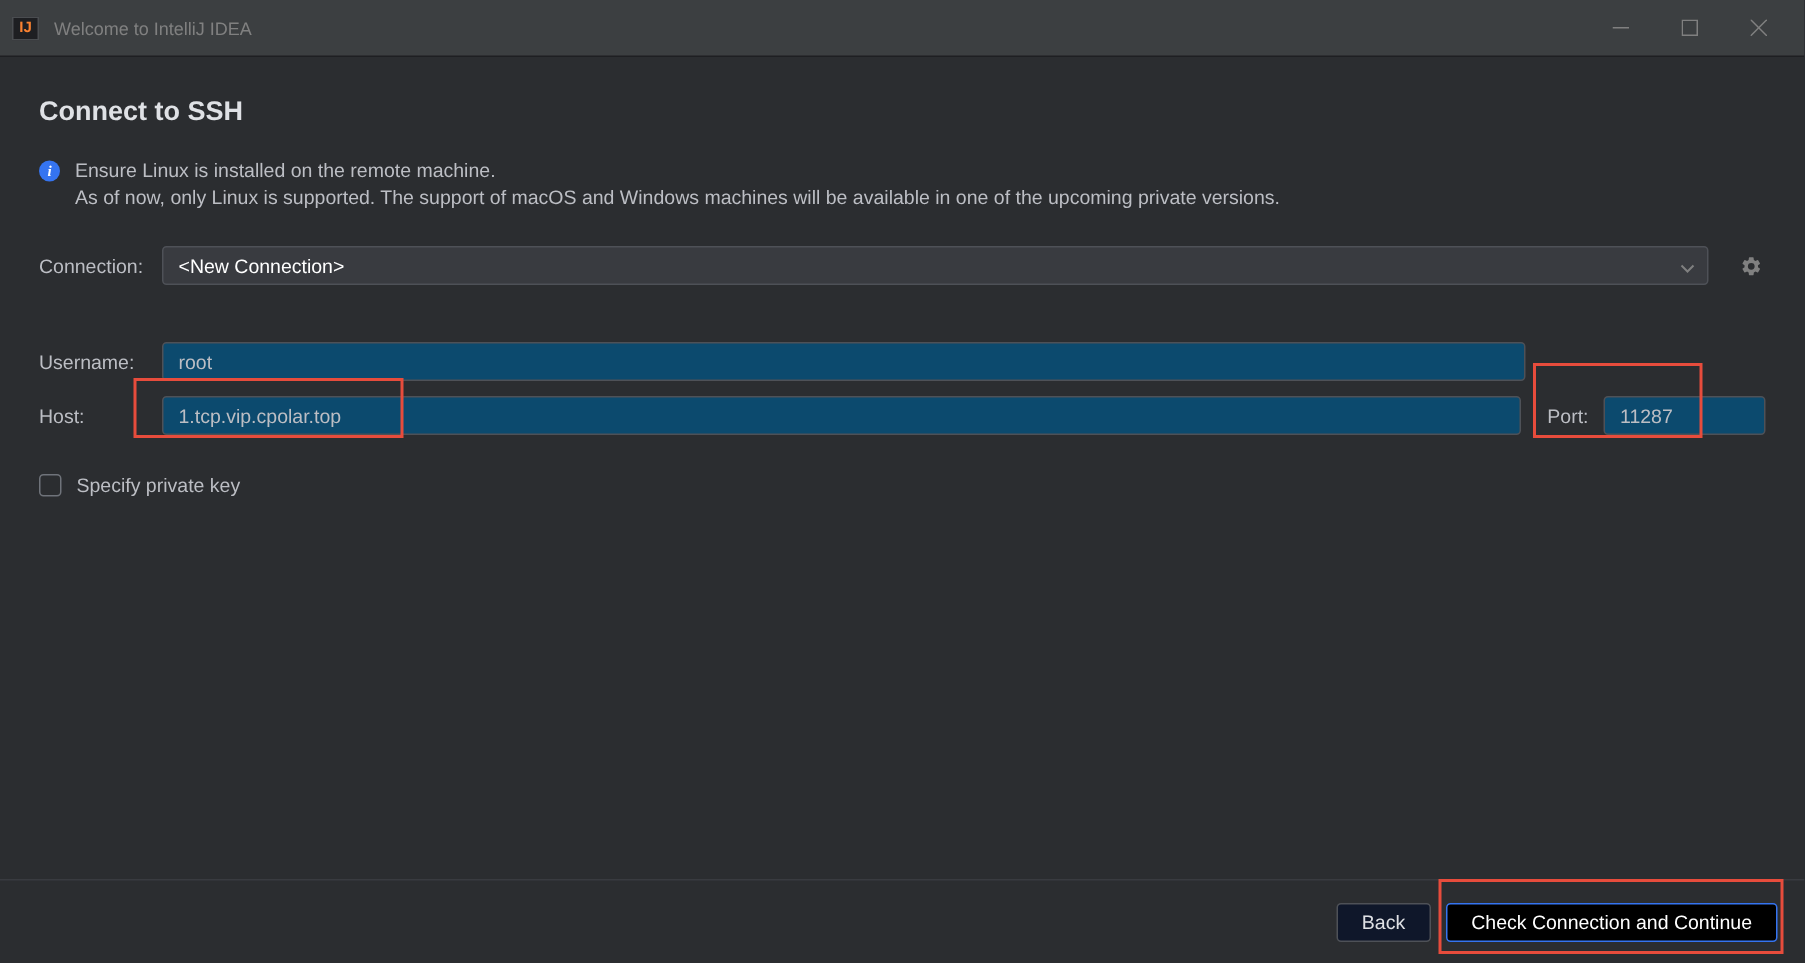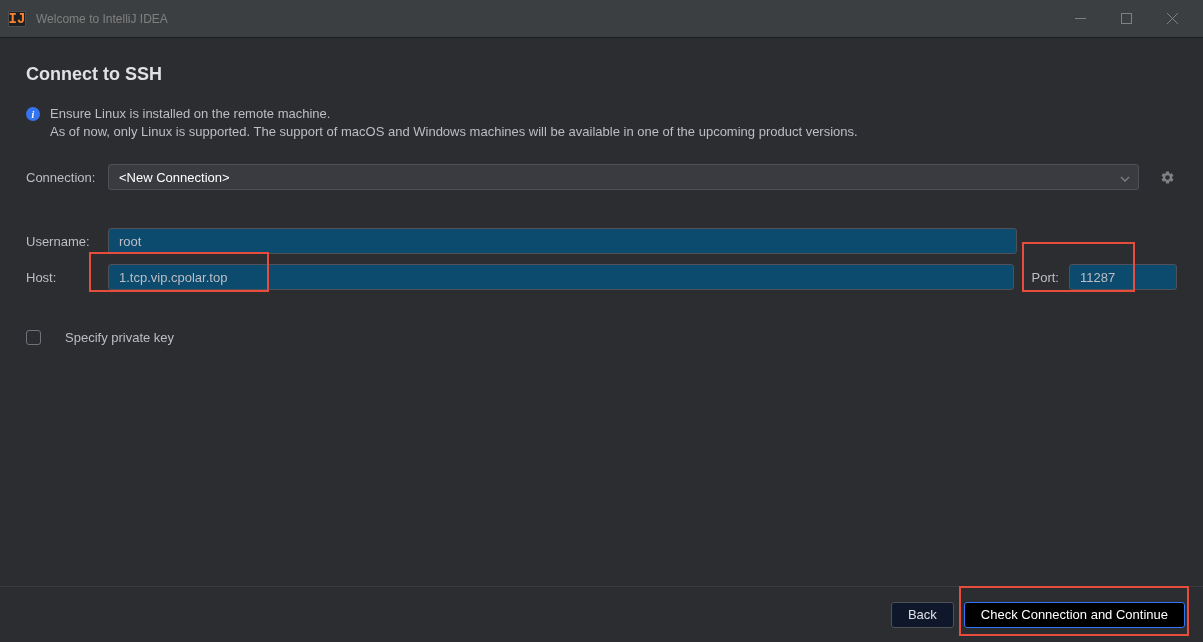--- a/index.html
+++ b/index.html
@@ -28,25 +28,24 @@
     color: #808080;
   }
   .titlebar-icon {
     width: 18px;
     height: 16px;
     background: #1e1f22;
     border: 1px solid #4a4d50;
     display: flex;
     align-items: center;
     justify-content: center;
-    font-size: 14px;
+    font-size: 10px;
     color: #fa8231;
     font-weight: bold;
     margin-right: 10px;
-    font-family: Liberation Mono, monospace;
   }
   .titlebar-title {
     flex: 1;
     font-size: 12px;
   }
   .window-controls {
     display: flex;
     gap: 0;
   }
   .window-control {
@@ -162,22 +161,22 @@
   }
   .highlight-box {
     border: 2px solid #e74c3c;
     position: absolute;
     pointer-events: none;
     z-index: 10;
   }
   .checkbox-row {
     display: flex;
     align-items: center;
-    gap: 24px;
-    margin-top: 30px;
+    gap: 10px;
+    margin-top: 16px;
   }
   .checkbox {
     width: 15px;
     height: 15px;
     background: #2b2d30;
     border: 1px solid #6f737a;
     border-radius: 3px;
     cursor: pointer;
   }
   .footer {
@@ -238,21 +237,21 @@
   </div>
 </div>
 
 <div class="body-area">
   <div class="page-title">Connect to SSH</div>
 
   <div class="info-row">
     <div class="info-icon">i</div>
     <div class="info-text">
       <div>Ensure Linux is installed on the remote machine.</div>
-      <div>As of now, only Linux is supported. The support of macOS and Windows machines will be available in one of the upcoming product versions.</div>
+      <div>As of now, only Linux is supported. The support of macOS and Windows machines will be available in one of the upcoming private versions.</div>
     </div>
   </div>
 
   <div class="form-row">
     <div class="form-label">Connection:</div>
     <div class="select-box">
       <span>&lt;New Connection&gt;</span>
       <span class="select-chevron">
         <svg width="10" height="6" viewBox="0 0 10 6">
             <path d="M1 1 L5 5 L9 1" stroke="currentColor" fill="none" stroke-width="1.3"></path>

